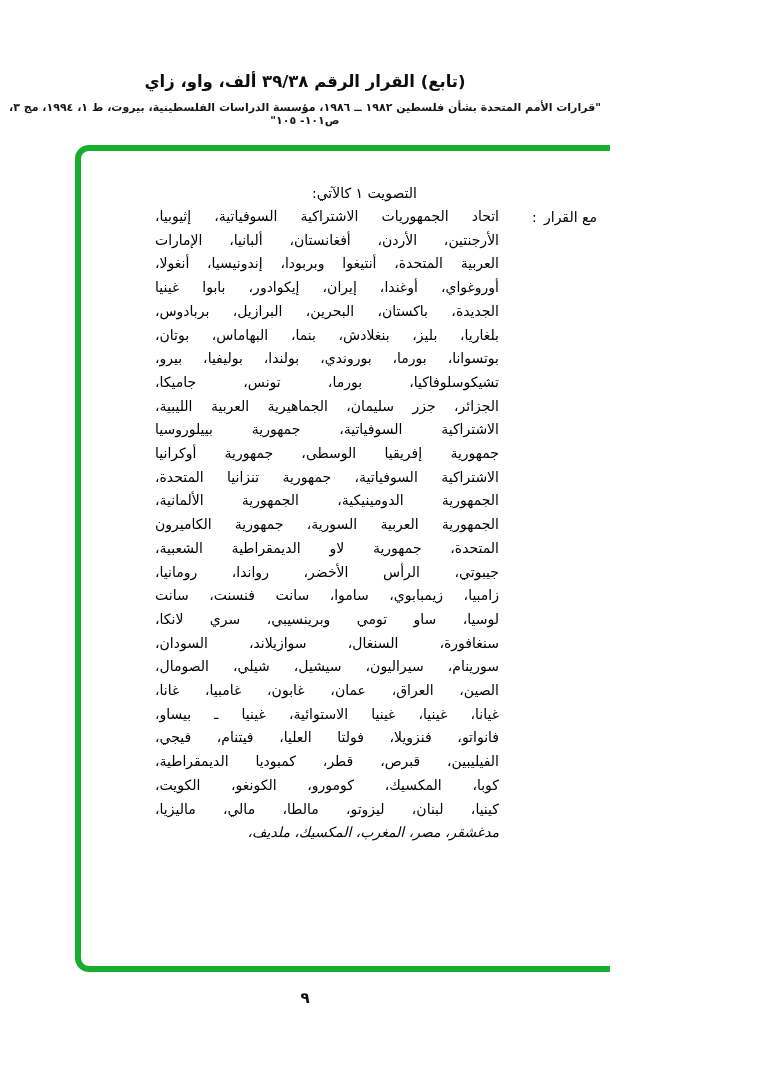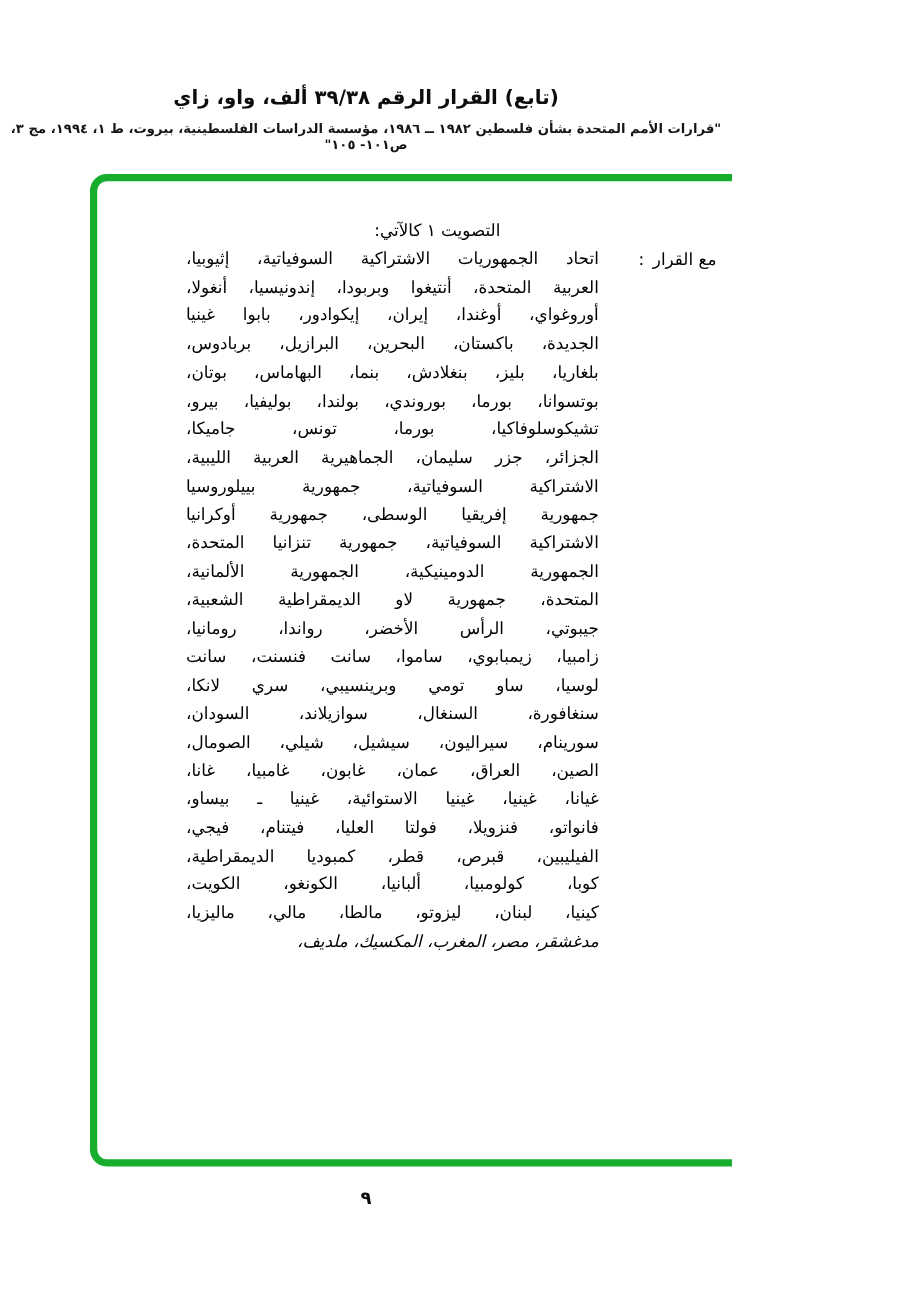--- a/index.html
+++ b/index.html
@@ -98,42 +98,44 @@
 
       <div class="intro-line">التصويت ١ كالآتي:</div>
 
       <div class="vote-para">
         <div class="vote-label">
           <span>مع القرار</span>
           <span>:</span>
         </div>
         <div class="country-list">
             <div class="country-line">اتحاد الجمهوريات الاشتراكية السوفياتية، إثيوبيا،</div>
+            <div class="country-line">الأرجنتين، الأردن، أفغانستان، ألبانيا، الإمارات</div>
             <div class="country-line">العربية المتحدة، أنتيغوا وبربودا، إندونيسيا، أنغولا،</div>
             <div class="country-line">أوروغواي، أوغندا، إيران، إيكوادور، بابوا غينيا</div>
             <div class="country-line">الجديدة، باكستان، البحرين، البرازيل، بربادوس،</div>
             <div class="country-line">بلغاريا، بليز، بنغلادش، بنما، البهاماس، بوتان،</div>
             <div class="country-line">بوتسوانا، بورما، بوروندي، بولندا، بوليفيا، بيرو،</div>
             <div class="country-line">تشيكوسلوفاكيا، بورما، تونس، جاميكا،</div>
             <div class="country-line">الجزائر، جزر سليمان، الجماهيرية العربية الليبية،</div>
             <div class="country-line">الاشتراكية السوفياتية، جمهورية بييلوروسيا</div>
             <div class="country-line">جمهورية إفريقيا الوسطى، جمهورية أوكرانيا</div>
             <div class="country-line">الاشتراكية السوفياتية، جمهورية تنزانيا المتحدة،</div>
             <div class="country-line">الجمهورية الدومينيكية، الجمهورية الألمانية،</div>
+            <div class="country-line">الجمهورية العربية السورية، جمهورية الكاميرون</div>
             <div class="country-line">المتحدة، جمهورية لاو الديمقراطية الشعبية،</div>
             <div class="country-line">جيبوتي، الرأس الأخضر، رواندا، رومانيا،</div>
             <div class="country-line">زامبيا، زيمبابوي، ساموا، سانت فنسنت، سانت</div>
             <div class="country-line">لوسيا، ساو تومي وبرينسيبي، سري لانكا،</div>
             <div class="country-line">سنغافورة، السنغال، سوازيلاند، السودان،</div>
             <div class="country-line">سورينام، سيراليون، سيشيل، شيلي، الصومال،</div>
             <div class="country-line">الصين، العراق، عمان، غابون، غامبيا، غانا،</div>
             <div class="country-line">غيانا، غينيا، غينيا الاستوائية، غينيا ـ بيساو،</div>
             <div class="country-line">فانواتو، فنزويلا، فولتا العليا، فيتنام، فيجي،</div>
             <div class="country-line">الفيليبين، قبرص، قطر، كمبوديا الديمقراطية،</div>
-            <div class="country-line">كوبا، كولومبيا، ألبانيا، الكونغو، الكويت،</div>
+            <div class="country-line">كوبا، المكسيك، كومورو، الكونغو، الكويت،</div>
             <div class="country-line">كينيا، لبنان، ليزوتو، مالطا، مالي، ماليزيا،</div>
             <div class="country-line no-justify">مدغشقر، مصر، المغرب، المكسيك، ملديف،</div>
           </div>
       </div>
 
     </div>
   </div>
 
   <div class="page-number">٩</div>
 

